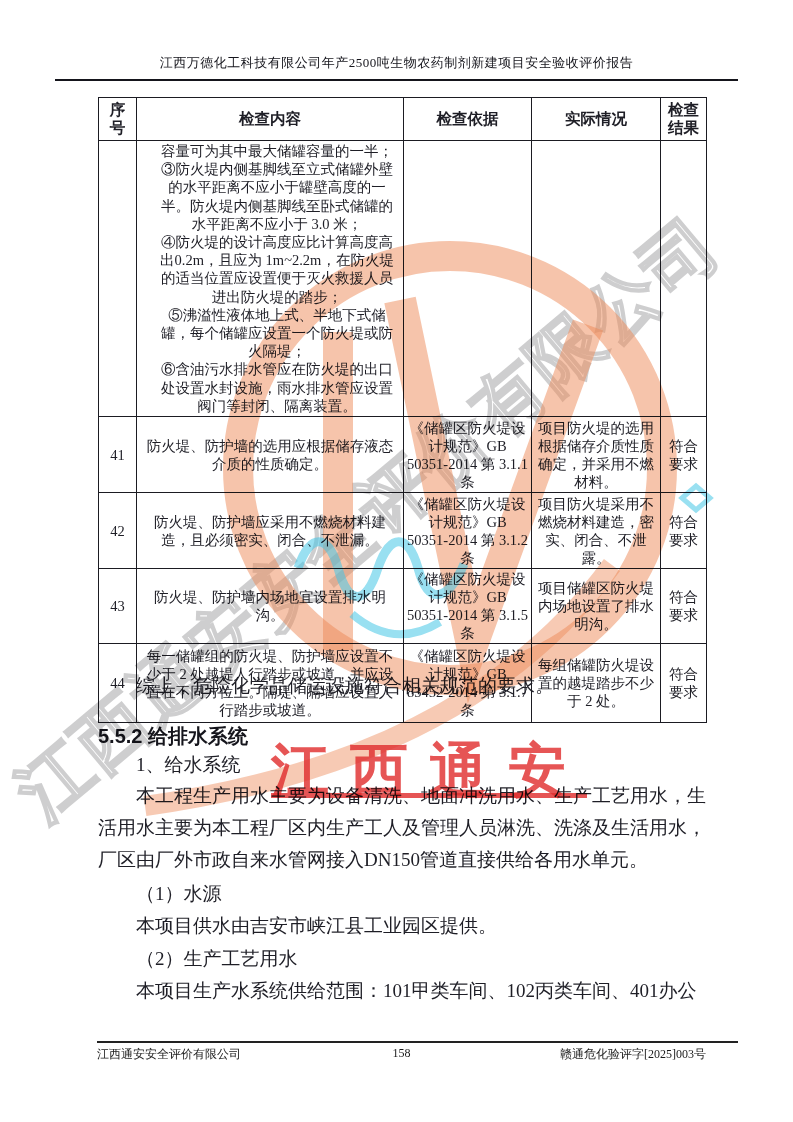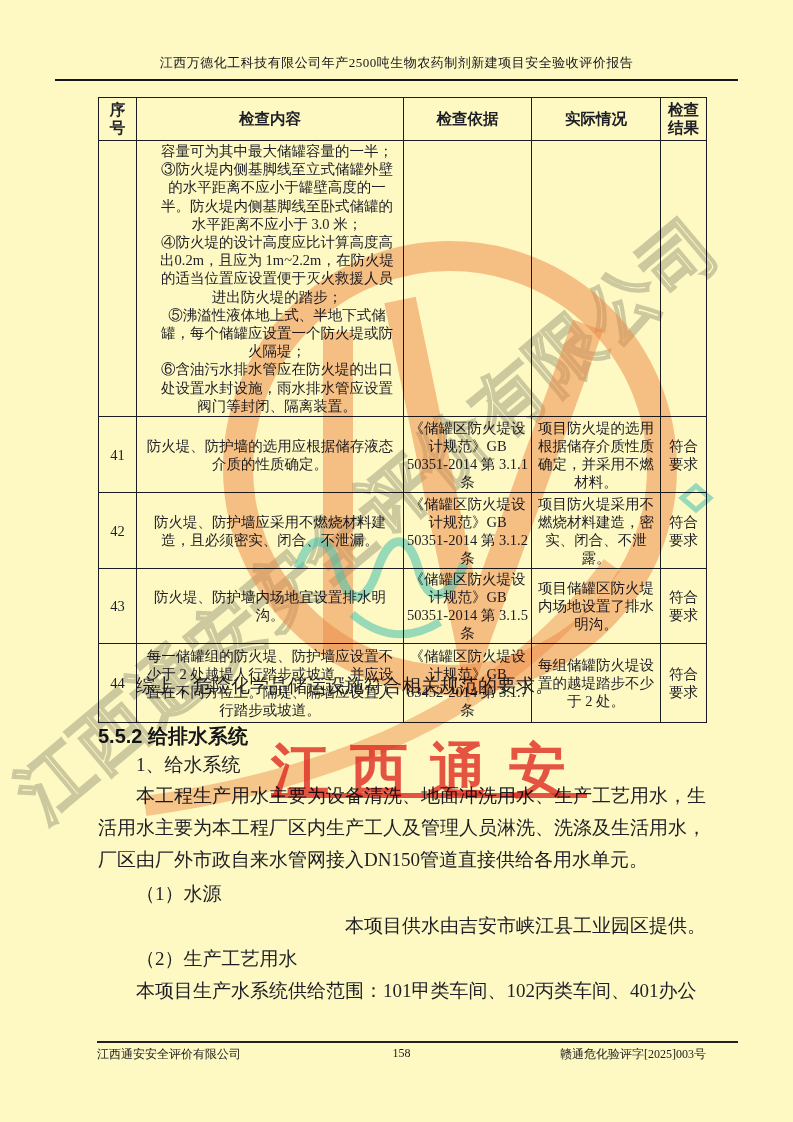--- a/index.html
+++ b/index.html
@@ -1,18 +1,18 @@
 <!DOCTYPE html>
 <html><head>
 <meta charset="utf-8">
 <style>
   html,body{margin:0;padding:0;background:#888;}
   .page{
     position:relative;width:793px;height:1122px;margin:0 auto;
-    background:#fef9c3;overflow:hidden;
+    background:#ffffff;overflow:hidden;
     font-family:"Liberation Serif","DejaVu Serif",serif;
     color:#1e1e26;
   }
   
   .header-title{
     position:absolute;top:54px;left:0;width:100%;
     text-align:center;font-size:13px;letter-spacing:.5px;color:#15151c;
   }
   .header-rule{position:absolute;top:79px;left:55px;width:683px;height:2px;background:#15151c;}
   
@@ -136,21 +136,21 @@
 要求</td>
       </tr>
     </tbody>
   </table>
 
   <p class="bt indent" style="top:674px;">综上，危险化学品储运设施符合相关规范的要求。</p>
   <h3 class="sec-head" style="top:723px;">5.5.2 给排水系统</h3>
   <p class="bt indent" style="top:753px;">1、给水系统</p>
   <p class="bt indent just" style="top:780px;">本工程生产用水主要为设备清洗、地面冲洗用水、生产工艺用水，生活用水主要为本工程厂区内生产工人及管理人员淋洗、洗涤及生活用水，厂区由厂外市政自来水管网接入DN150管道直接供给各用水单元。</p>
   <p class="bt indent" style="top:882px;">（1）水源</p>
-  <p class="bt indent" style="top:914px;text-align:right;">本项目供水由吉安市峡江县工业园区提供。</p>
+  <p class="bt indent" style="top:914px;">本项目供水由吉安市峡江县工业园区提供。</p>
   <p class="bt indent" style="top:947px;">（2）生产工艺用水</p>
   <p class="bt indent" style="top:979px;">本项目生产水系统供给范围：101甲类车间、102丙类车间、401办公</p>
 
   <div class="footer-rule"></div>
   <div class="footer">
     <span class="f-left">江西通安安全评价有限公司</span>
     <span class="f-center">158</span>
     <span class="f-right">赣通危化验评字[2025]003号</span>
   </div>
 

